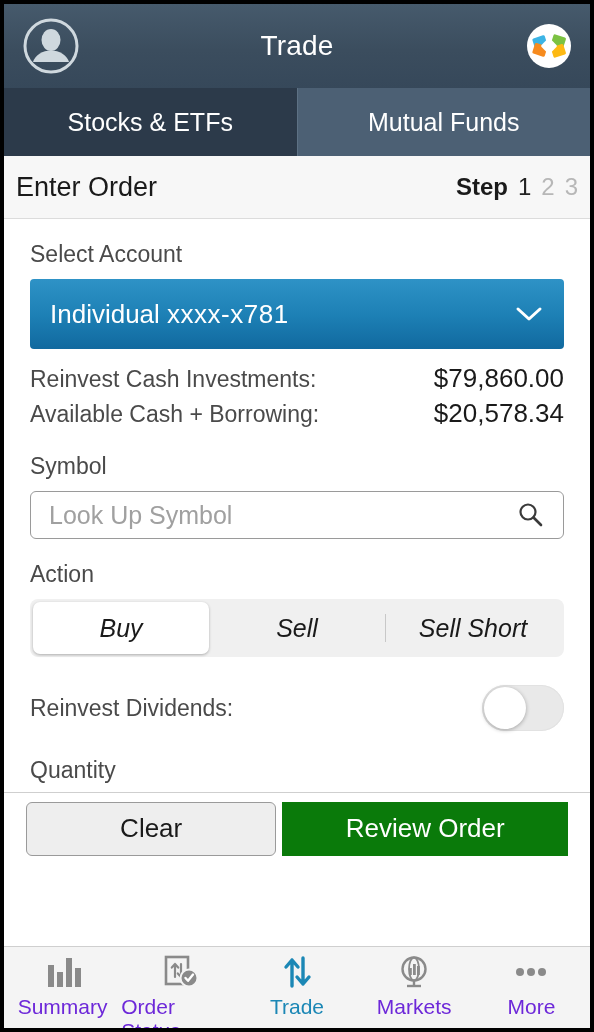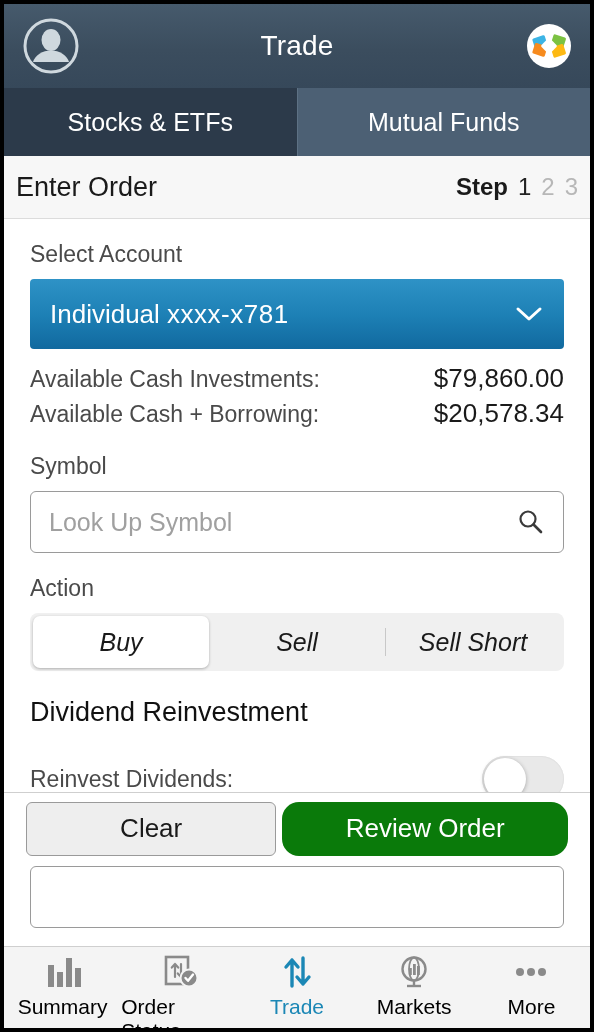--- a/index.html
+++ b/index.html
@@ -98,21 +98,21 @@
   .balances { margin-top: 12px; }
   .bal-row {
     display: flex; align-items: baseline;
     font-size: 23px;
     line-height: 34px;
   }
   .bal-label { color: #4a4a4a; }
   .bal-value { margin-left: auto; color: #1a1a1a; font-size: 26px; }
 
   .symbol-input {
-    height: 62px;
+    height: 48px;
     border: 1px solid #9a9a9a;
     border-radius: 6px;
     display: flex; align-items: center;
     padding: 0 18px;
     background: #fff;
   }
   .symbol-placeholder { font-size: 25px; color: #a0a0a0; }
   .search-ic { margin-left: auto; width: 28px; height: 28px; }
 
   .segmented {
@@ -187,21 +187,21 @@
     flex: 1 1 0; height: 54px;
     background: #eeeeee;
     border: 1px solid #9a9a9a;
     border-radius: 6px;
     font-size: 26px; color: #1a1a1a;
     display: flex; align-items: center; justify-content: center;
   }
   .btn-review {
     flex: 1.15 1 0; height: 54px;
     background: #0a7a0a;
-    border-radius: 17px;
+    border-radius: 0;
     color: #ffffff; font-size: 26px;
     display: flex; align-items: center; justify-content: center;
   }
 
   
   .bottomnav {
     height: 82px;
     flex: 0 0 auto;
     background: #f4f4f4;
     border-top: 1px solid #cfcfcf;
@@ -209,21 +209,21 @@
     align-items: flex-start;
     padding-top: 6px;
   }
   .navitem {
     flex: 1 1 0;
     display: flex; flex-direction: column;
     align-items: center; justify-content: flex-start;
     gap: 4px;
   }
   .navicon { height: 38px; display: flex; align-items: center; justify-content: center; }
-  .navlabel { font-size: 21px; color: #000000; }
+  .navlabel { font-size: 21px; color: #6d28d9; }
   .navitem.active .navlabel { color: #1b87b5; }
 </style>
 </head>
 <body>
 
 <div id="phone">
 
   <div class="header">
     <span class="avatar">
       <svg width="58" height="58" viewBox="0 0 58 58">
@@ -272,21 +272,21 @@
       </div>
       <span class="chev">
         <svg width="30" height="18" viewBox="0 0 30 18">
           <polyline points="4,4 15,14 26,4" fill="none" stroke="#ffffff" stroke-width="3" stroke-linecap="round" stroke-linejoin="round"></polyline>
         </svg>
       </span>
     </div>
 
     <div class="balances">
       <div class="bal-row">
-        <span class="bal-label">Available Cash Investments:</span>
+        <span class="bal-label">Reinvest Cash Investments:</span>
         <span class="bal-value">$79,860.00</span>
       </div>
       <div class="bal-row">
         <span class="bal-label">Available Cash + Borrowing:</span>
         <span class="bal-value">$20,578.34</span>
       </div>
     </div>
 
     <div class="field-label">Symbol</div>
     <div class="symbol-input">
@@ -299,21 +299,20 @@
       </span>
     </div>
 
     <div class="field-label">Action</div>
     <div class="segmented">
       <div class="seg selected">Buy</div>
       <div class="seg">Sell</div>
       <div class="seg divider">Sell Short</div>
     </div>
 
-    <div class="section-title">Dividend Reinvestment</div>
 
     <div class="toggle-row">
       <span class="toggle-label">Reinvest Dividends:</span>
       <span class="switch">
         <span class="knob"></span>
       </span>
     </div>
 
     <div class="field-label">Quantity</div>
     <div class="qty-input"></div>

